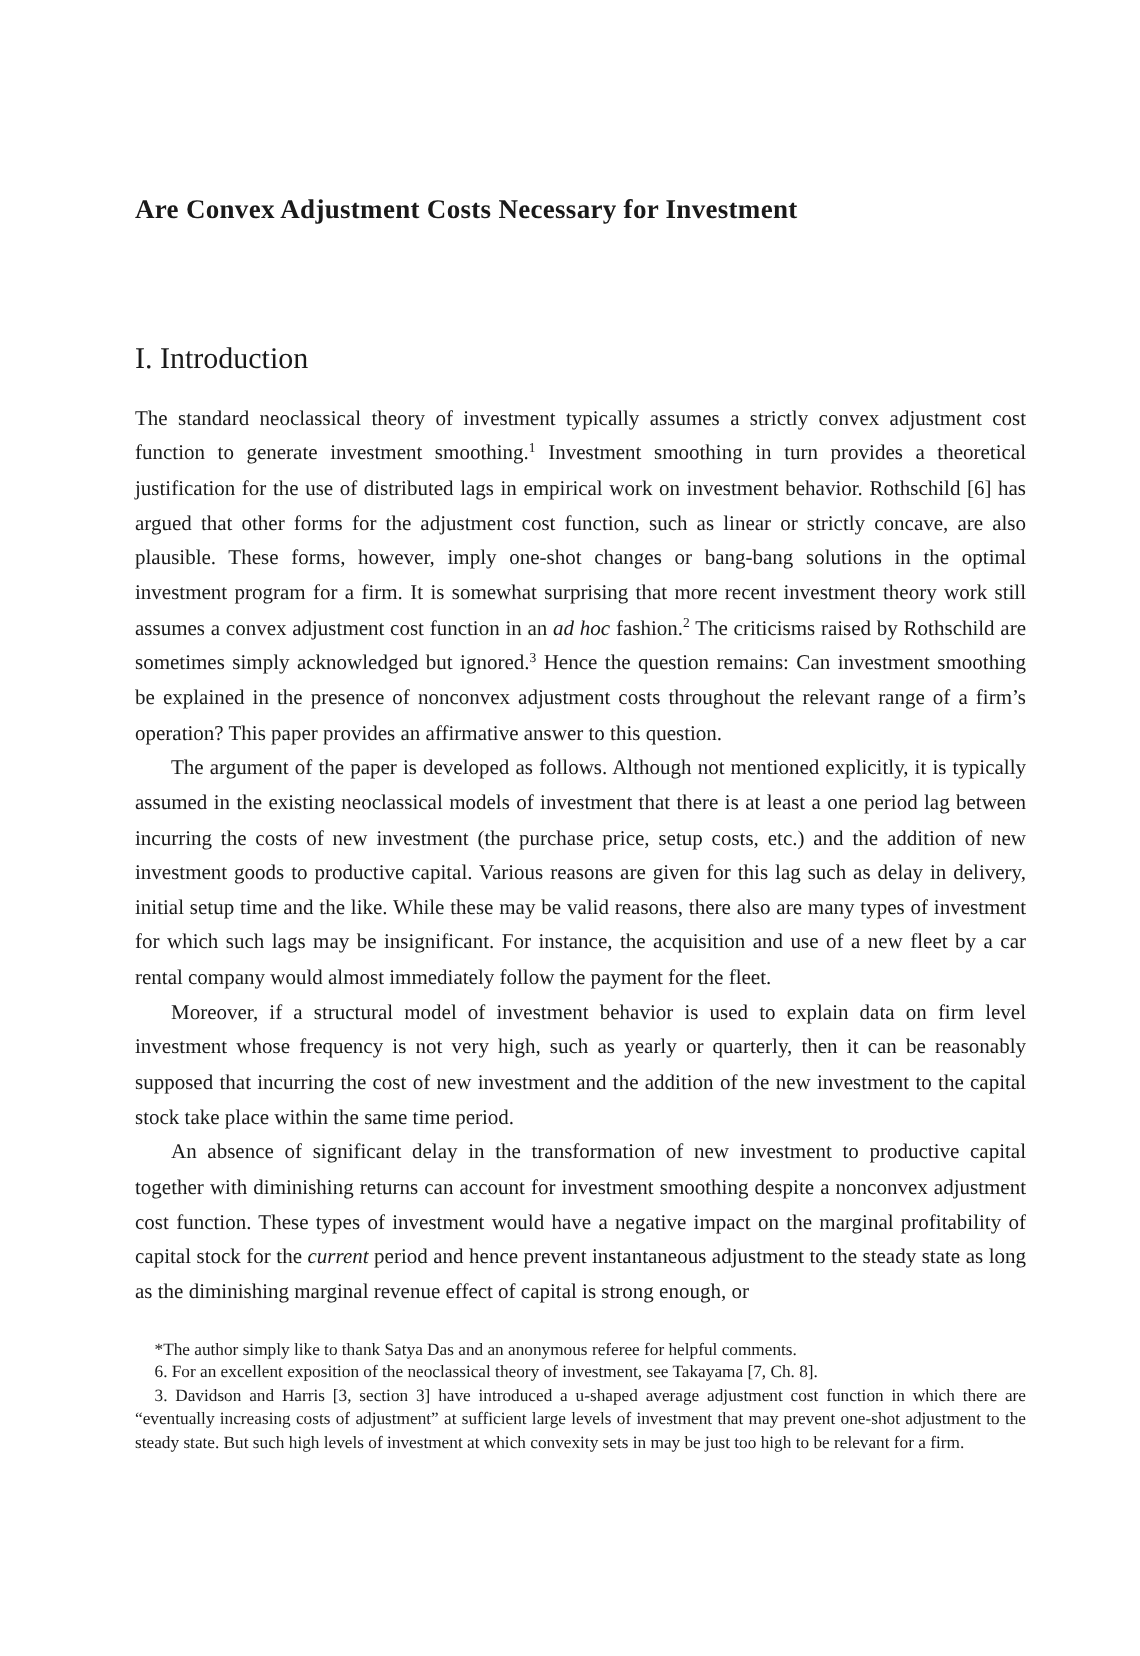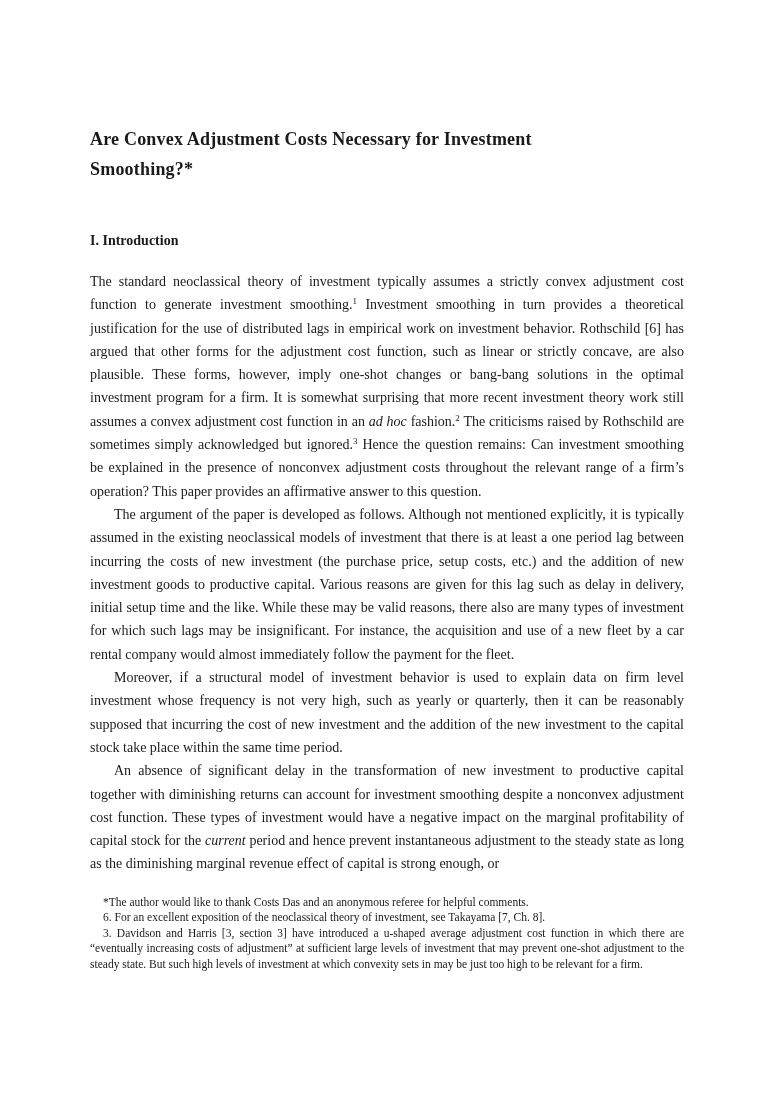--- a/index.html
+++ b/index.html
@@ -26,23 +26,23 @@
     padding-top: 124px;
   }
   .title-line {
     display: block;
     font-size: 18px;
     font-weight: bold;
     line-height: 30px;
     letter-spacing: 0.2px;
   }
   .section-heading {
-    margin-top: 48px;
-    font-size: 14px;
-    font-weight: bold;
+    margin-top: 76px;
+    font-size: 20px;
+    font-weight: normal;
     line-height: 18px;
   }
   .body-text {
     margin-top: 20px;
   }
   .body-par {
     margin: 0;
     font-size: 14px;
     line-height: 23.3px;
     text-align: justify;
@@ -75,33 +75,32 @@
   }
 </style>
 </head>
 <body>
 
 <div class="page">
   <div class="content">
 
     <div class="title-block">
       <span class="title-line">Are Convex Adjustment Costs Necessary for Investment</span>
-      <span class="title-line">Smoothing?*</span>
     </div>
 
     <div class="section-heading">I. Introduction</div>
 
     <div class="body-text">
         <p class="body-par"><span>The standard neoclassical theory of investment typically assumes a strictly convex adjustment cost function to generate investment smoothing.</span><sup>1</sup><span> Investment smoothing in turn provides a theoretical justification for the use of distributed lags in empirical work on investment behavior. Rothschild [6] has argued that other forms for the adjustment cost function, such as linear or strictly concave, are also plausible. These forms, however, imply one-shot changes or bang-bang solutions in the optimal investment program for a firm. It is somewhat surprising that more recent investment theory work still assumes a convex adjustment cost function in an </span><span class="italic">ad hoc</span><span> fashion.</span><sup>2</sup><span> The criticisms raised by Rothschild are sometimes simply acknowledged but ignored.</span><sup>3</sup><span> Hence the question remains: Can investment smoothing be explained in the presence of nonconvex adjustment costs throughout the relevant range of a firm’s operation? This paper provides an affirmative answer to this question.</span></p>
         <p class="body-par indent"><span>The argument of the paper is developed as follows. Although not mentioned explicitly, it is typically assumed in the existing neoclassical models of investment that there is at least a one period lag between incurring the costs of new investment (the purchase price, setup costs, etc.) and the addition of new investment goods to productive capital. Various reasons are given for this lag such as delay in delivery, initial setup time and the like. While these may be valid reasons, there also are many types of investment for which such lags may be insignificant. For instance, the acquisition and use of a new fleet by a car rental company would almost immediately follow the payment for the fleet.</span></p>
         <p class="body-par indent"><span>Moreover, if a structural model of investment behavior is used to explain data on firm level investment whose frequency is not very high, such as yearly or quarterly, then it can be reasonably supposed that incurring the cost of new investment and the addition of the new investment to the capital stock take place within the same time period.</span></p>
         <p class="body-par indent"><span>An absence of significant delay in the transformation of new investment to productive capital together with diminishing returns can account for investment smoothing despite a nonconvex adjustment cost function. These types of investment would have a negative impact on the marginal profitability of capital stock for the </span><span class="italic">current</span><span> period and hence prevent instantaneous adjustment to the steady state as long as the diminishing marginal revenue effect of capital is strong enough, or</span></p>
       </div>
 
     <div class="footnotes">
-        <p class="footnote">*The author would like to thank Costs Das and an anonymous referee for helpful comments.</p>
+        <p class="footnote">*The author simply like to thank Satya Das and an anonymous referee for helpful comments.</p>
         <p class="footnote">6. For an excellent exposition of the neoclassical theory of investment, see Takayama [7, Ch. 8].</p>
         <p class="footnote">3. Davidson and Harris [3, section 3] have introduced a u-shaped average adjustment cost function in which there are “eventually increasing costs of adjustment” at sufficient large levels of investment that may prevent one-shot adjustment to the steady state. But such high levels of investment at which convexity sets in may be just too high to be relevant for a firm.</p>
       </div>
 
 
   </div>
 </div>
 
 </body></html>

